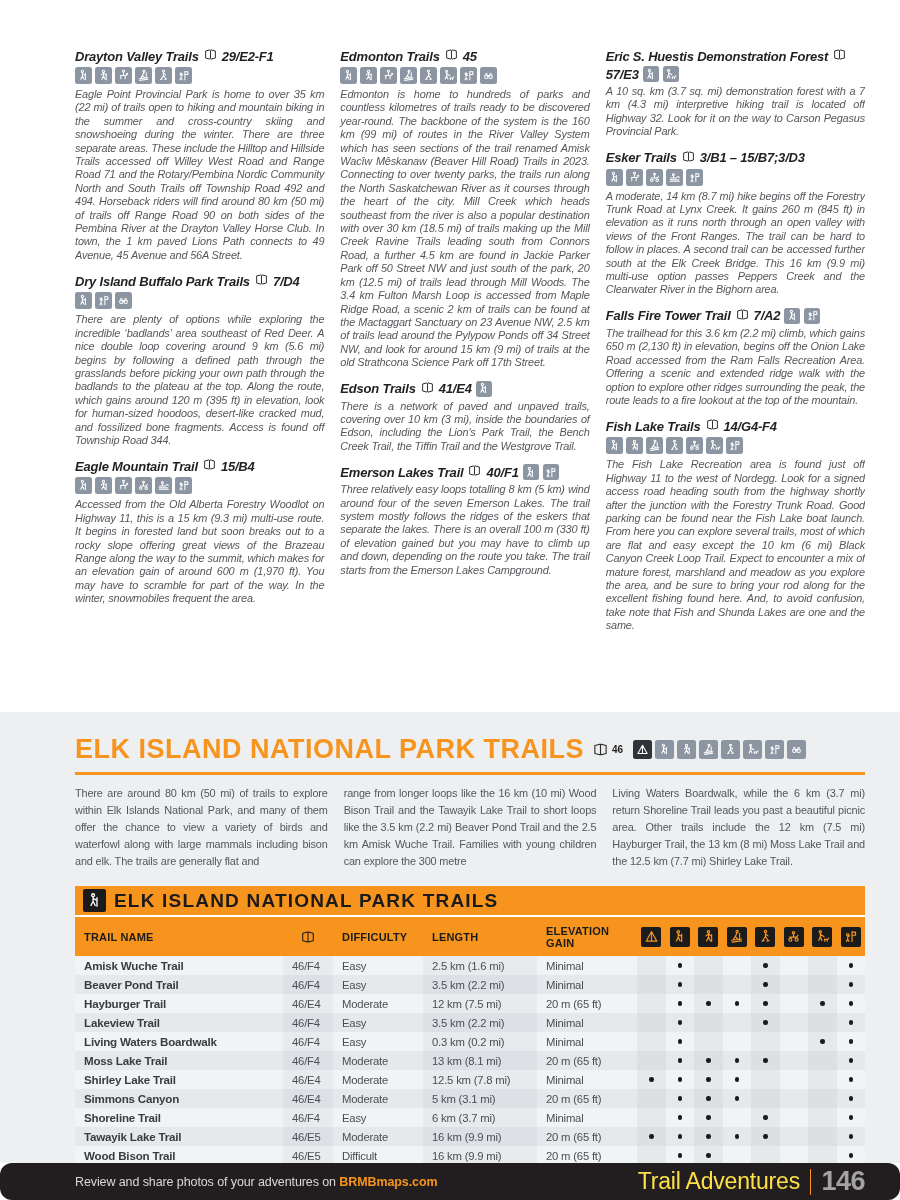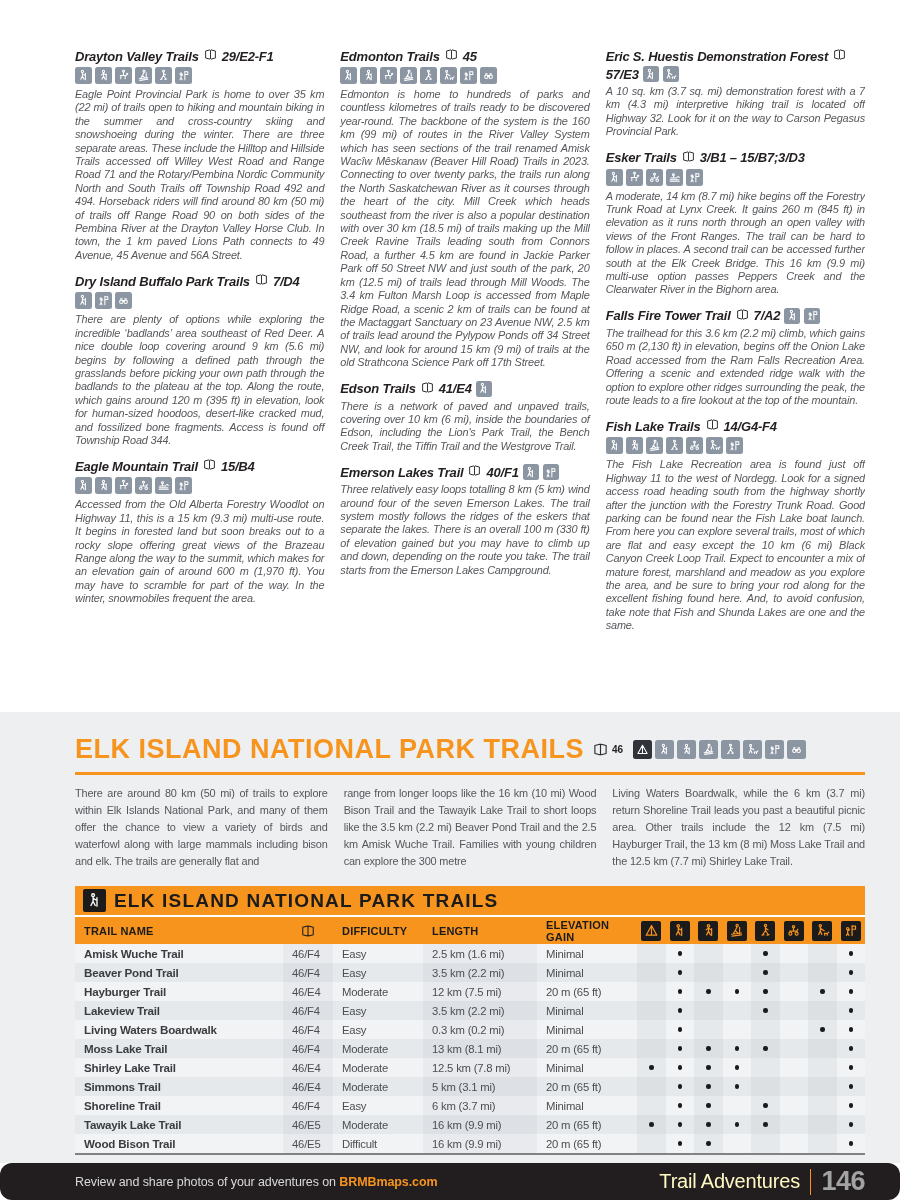--- a/index.html
+++ b/index.html
@@ -34,42 +34,42 @@
   .intro { display:flex; gap:16px; width:790px; }
   .intro > div { flex:1; font-size:10.9px; line-height:17px; letter-spacing:-0.15px; color:#55575b; text-align:justify; }
 
   
   .table-wrap { width:790px; margin-top:16px; border-bottom:2.5px solid #808285; }
   .tgrid { display:grid; grid-template-columns:208px 50px 90px 114px 100px repeat(8, 28.5px); align-items:center; }
   .t-titlebar { background:#f7941e; height:31px; display:flex; align-items:center; gap:8px; padding-left:8px; border-bottom:2px solid #ffffff; }
   .t-title-icsq { width:23px; height:23px; background:#1b1b1b; border-radius:2px; display:flex; align-items:center; justify-content:center; color:#fff; }
   .t-title-icsq svg { width:17px; height:17px; }
   .t-title { font-size:19px; font-weight:bold; letter-spacing:1.2px; color:#1b1b1b; }
-  .t-head { background:#f7941e; height:27px; }
+  .t-head { background:#f7941e; height:39px; }
   .t-head .lab { font-size:11px; font-weight:bold; color:#1b1b1b; letter-spacing:0.2px; padding-left:9px; }
   .t-head .cent { display:flex; justify-content:center; color:#1b1b1b; }
   .t-head .cent svg { width:16px; height:14px; }
   .hd-icsq { width:20px; height:20px; background:#1b1b1b; border-radius:2px; color:#f7941e; display:flex; align-items:center; justify-content:center; margin:0 auto; }
   .hd-icsq svg { width:15px; height:15px; }
   .t-row { height:19px; }
   .t-row.odd { background:#f1f3f5; }
   .t-row.even { background:#e6e9ec; }
   .t-row .name { font-size:11.6px; font-weight:bold; color:#3a3c40; padding-left:9px; letter-spacing:-0.2px; white-space:nowrap; }
   .t-row .val { font-size:11.3px; color:#4c4e52; padding-left:9px; letter-spacing:-0.2px; white-space:nowrap; }
   .cell-tint { background:rgba(120,132,148,0.07); height:100%; display:flex; align-items:center; }
   .dotcell { height:100%; display:flex; align-items:center; justify-content:center; }
   .dotcell.tint { background:rgba(120,132,148,0.09); }
   .dot { width:4.5px; height:4.5px; border-radius:50%; background:#1b1b1b; }
 
   
   .footer { position:absolute; top:1163px; left:0; width:900px; height:37px; background:#221e1f; display:flex; align-items:center; justify-content:space-between; padding:0 35px 0 75px;border-radius:12px; }
   .foot-left { font-size:12.5px; color:#d9d9da; letter-spacing:-0.1px; }
   .foot-left b { color:#f7941e; }
   .foot-right { display:flex; align-items:center; gap:10px; }
-  .foot-chapter { font-size:20px; color:#fef9c3; letter-spacing:-0.2px;margin-left:12px; }
+  .foot-chapter { font-size:23px; color:#fde047; letter-spacing:-0.2px;margin-left:12px; }
   .foot-div { width:1.5px; height:26px; background:#f7941e; }
   .foot-page { font-size:27px; font-weight:bold; color:#a3a3a3; letter-spacing:-0.5px; }
 </style>
 </head>
 <body>
 
 <svg width="0" height="0" style="position:absolute" aria-hidden="true">
   <defs>
     <g id="sym-book" fill="none" stroke="currentColor" stroke-width="1.8" stroke-linejoin="round">
         <path d="M3 5.5l8-2 1 1 1-1 8 2v13l-8 2-1-1-1 1-8-2z"></path>
@@ -304,21 +304,21 @@
             <span><svg class="bk" viewBox="0 0 24 24">
                 <use href="#sym-book"></use>
               </svg></span>
             <span>41/E4</span>
             <span class="ic sm">
               <svg viewBox="0 0 24 24">
                 <use href="#sym-hiking"></use>
               </svg>
             </span>
           </div>
-          <p>There is a network of paved and unpaved trails, covering over 10 km (6 mi), inside the boundaries of Edson, including the Lion's Park Trail, the Bench Creek Trail, the Tiffin Trail and the Westgrove Trail.</p>
+          <p>There is a network of paved and unpaved trails, covering over 10 km (3 mi), inside the boundaries of Edson, including the Lion's Park Trail, the Bench Creek Trail, the Tiffin Trail and the Westgrove Trail.</p>
         </div>
         <div class="sec">
           <div class="sec-head">
             <span>Emerson Lakes Trail</span>
             <span><svg class="bk" viewBox="0 0 24 24">
                 <use href="#sym-book"></use>
               </svg></span>
             <span>40/F1</span>
             <span class="ic sm">
               <svg viewBox="0 0 24 24">
@@ -754,21 +754,21 @@
                 <span class="dot"></span>
               </div>
               <div class="dotcell tint"></div>
               <div class="dotcell"></div>
               <div class="dotcell tint"></div>
               <div class="dotcell">
                 <span class="dot"></span>
               </div>
             </div>
             <div class="tgrid t-row even">
-              <div class="name">Simmons Trail</div>
+              <div class="name">Simmons Canyon</div>
               <div class="val cell-tint">46/E4</div>
               <div class="val">Moderate</div>
               <div class="val cell-tint">5 km (3.1 mi)</div>
               <div class="val">20 m (65 ft)</div>
               <div class="dotcell tint"></div>
               <div class="dotcell">
                 <span class="dot"></span>
               </div>
               <div class="dotcell tint">
                 <span class="dot"></span>

